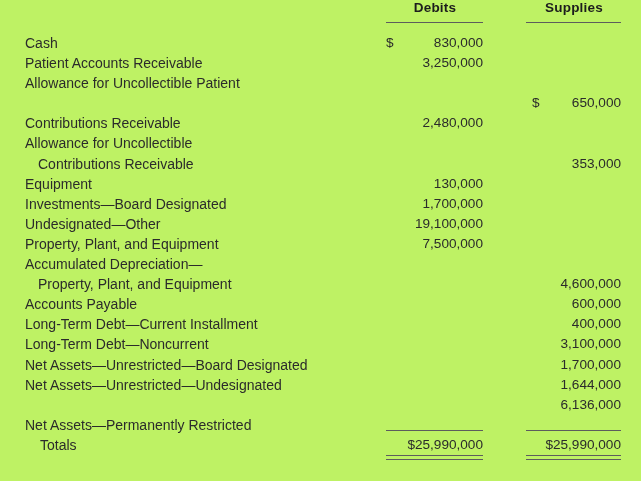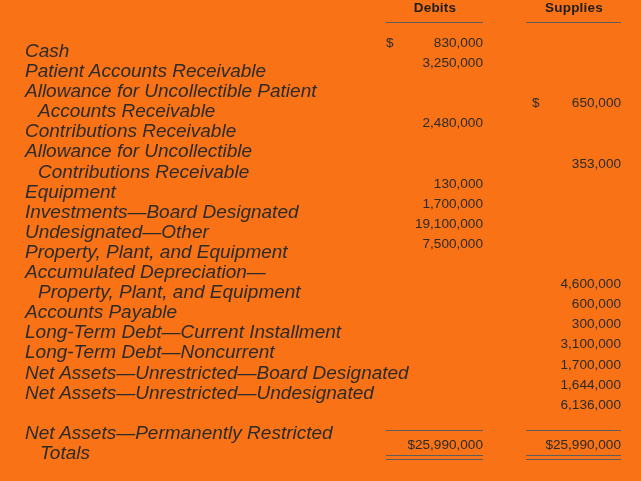--- a/index.html
+++ b/index.html
@@ -12,21 +12,21 @@
     background: #f0efec;
     font-family: "Liberation Sans", sans-serif;
     color: #2b2b2b;
     overflow: hidden;
   }
 
   #sheet {
     position: relative;
     width: 641px;
     height: 481px;
-    background: #f97316;
+    background: #bef264;
   }
 
   
   
 
   .hdr-row {
     position: absolute;
     top: 0px;
     left: 0;
     width: 641px;
@@ -61,27 +61,26 @@
     width: 641px;
   }
   .row {
     position: relative;
     height: 20.1px;
     width: 641px;
   }
   .label {
     position: absolute;
     left: 25px;
-    top: 8px;
+    top: 0;
     width: 350px;
-    font-size: 19px;
+    font-size: 14px;
     line-height: 20.1px;
     white-space: nowrap;
     color: #2b2b2b;
-    font-style: italic;
   }
   .label.indent { left: 38px; }
   .label.totals { left: 40px; }
 
   .amt {
     position: absolute;
     top: 0;
     font-size: 13.6px;
     line-height: 20.1px;
     text-align: right;
@@ -140,21 +139,20 @@
         <div class="label">Patient Accounts Receivable</div>
         <div class="amt debit"><span>3,250,000</span></div>
         <div class="amt credit"><span></span></div>
       </div>
       <div class="row">
         <div class="label">Allowance for Uncollectible Patient</div>
         <div class="amt debit"><span></span></div>
         <div class="amt credit"><span></span></div>
       </div>
       <div class="row">
-        <div class="label indent">Accounts Receivable</div>
         <div class="amt debit"><span></span></div>
         <div class="amt credit"><span class="cur">$</span><span>650,000</span></div>
       </div>
       <div class="row">
         <div class="label">Contributions Receivable</div>
         <div class="amt debit"><span>2,480,000</span></div>
         <div class="amt credit"><span></span></div>
       </div>
       <div class="row">
         <div class="label">Allowance for Uncollectible</div>
@@ -197,21 +195,21 @@
         <div class="amt credit"><span>4,600,000</span></div>
       </div>
       <div class="row">
         <div class="label">Accounts Payable</div>
         <div class="amt debit"><span></span></div>
         <div class="amt credit"><span>600,000</span></div>
       </div>
       <div class="row">
         <div class="label">Long-Term Debt—Current Installment</div>
         <div class="amt debit"><span></span></div>
-        <div class="amt credit"><span>300,000</span></div>
+        <div class="amt credit"><span>400,000</span></div>
       </div>
       <div class="row">
         <div class="label">Long-Term Debt—Noncurrent</div>
         <div class="amt debit"><span></span></div>
         <div class="amt credit"><span>3,100,000</span></div>
       </div>
       <div class="row">
         <div class="label">Net Assets—Unrestricted—Board Designated</div>
         <div class="amt debit"><span></span></div>
         <div class="amt credit"><span>1,700,000</span></div>

